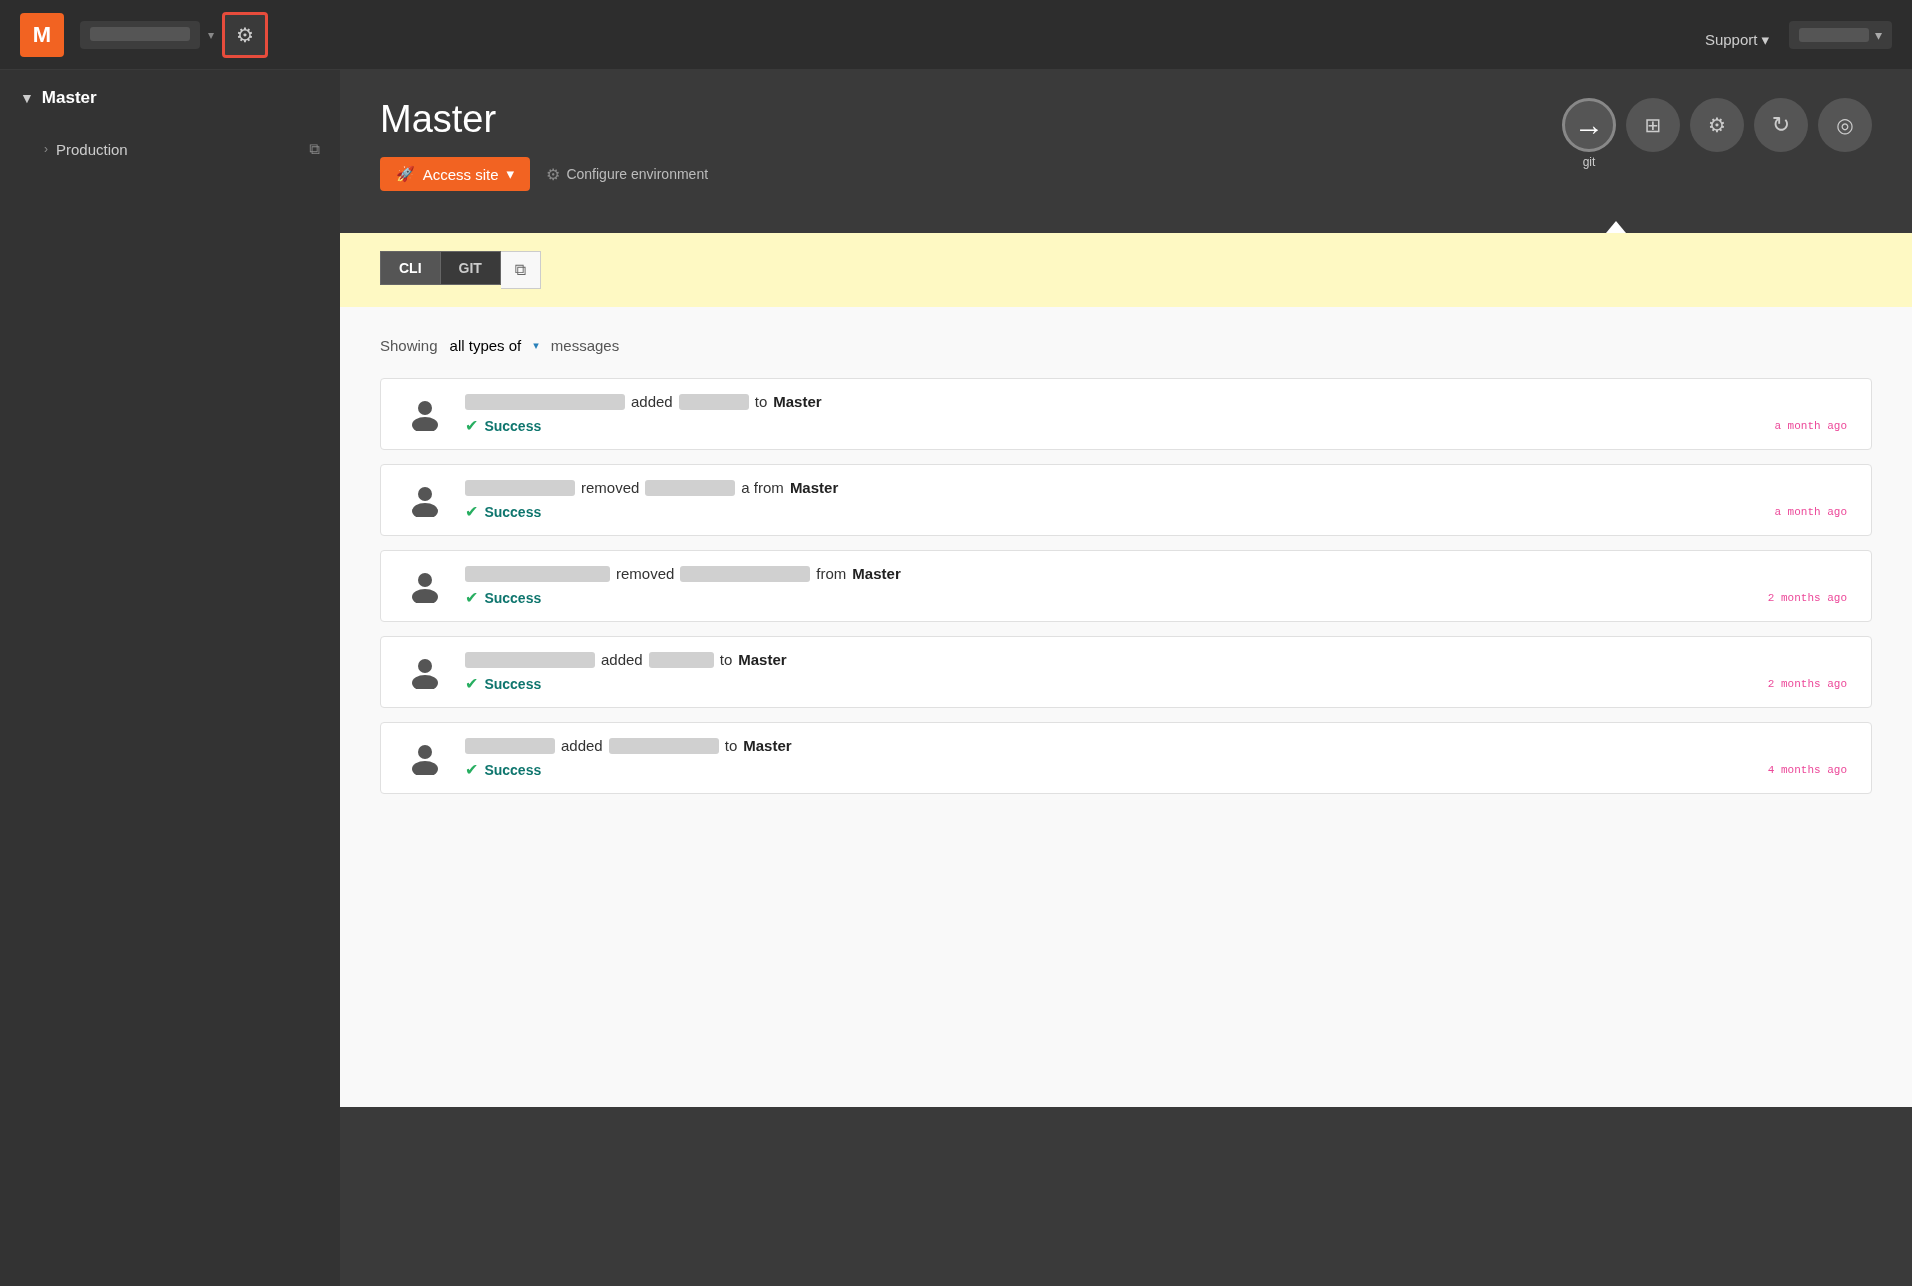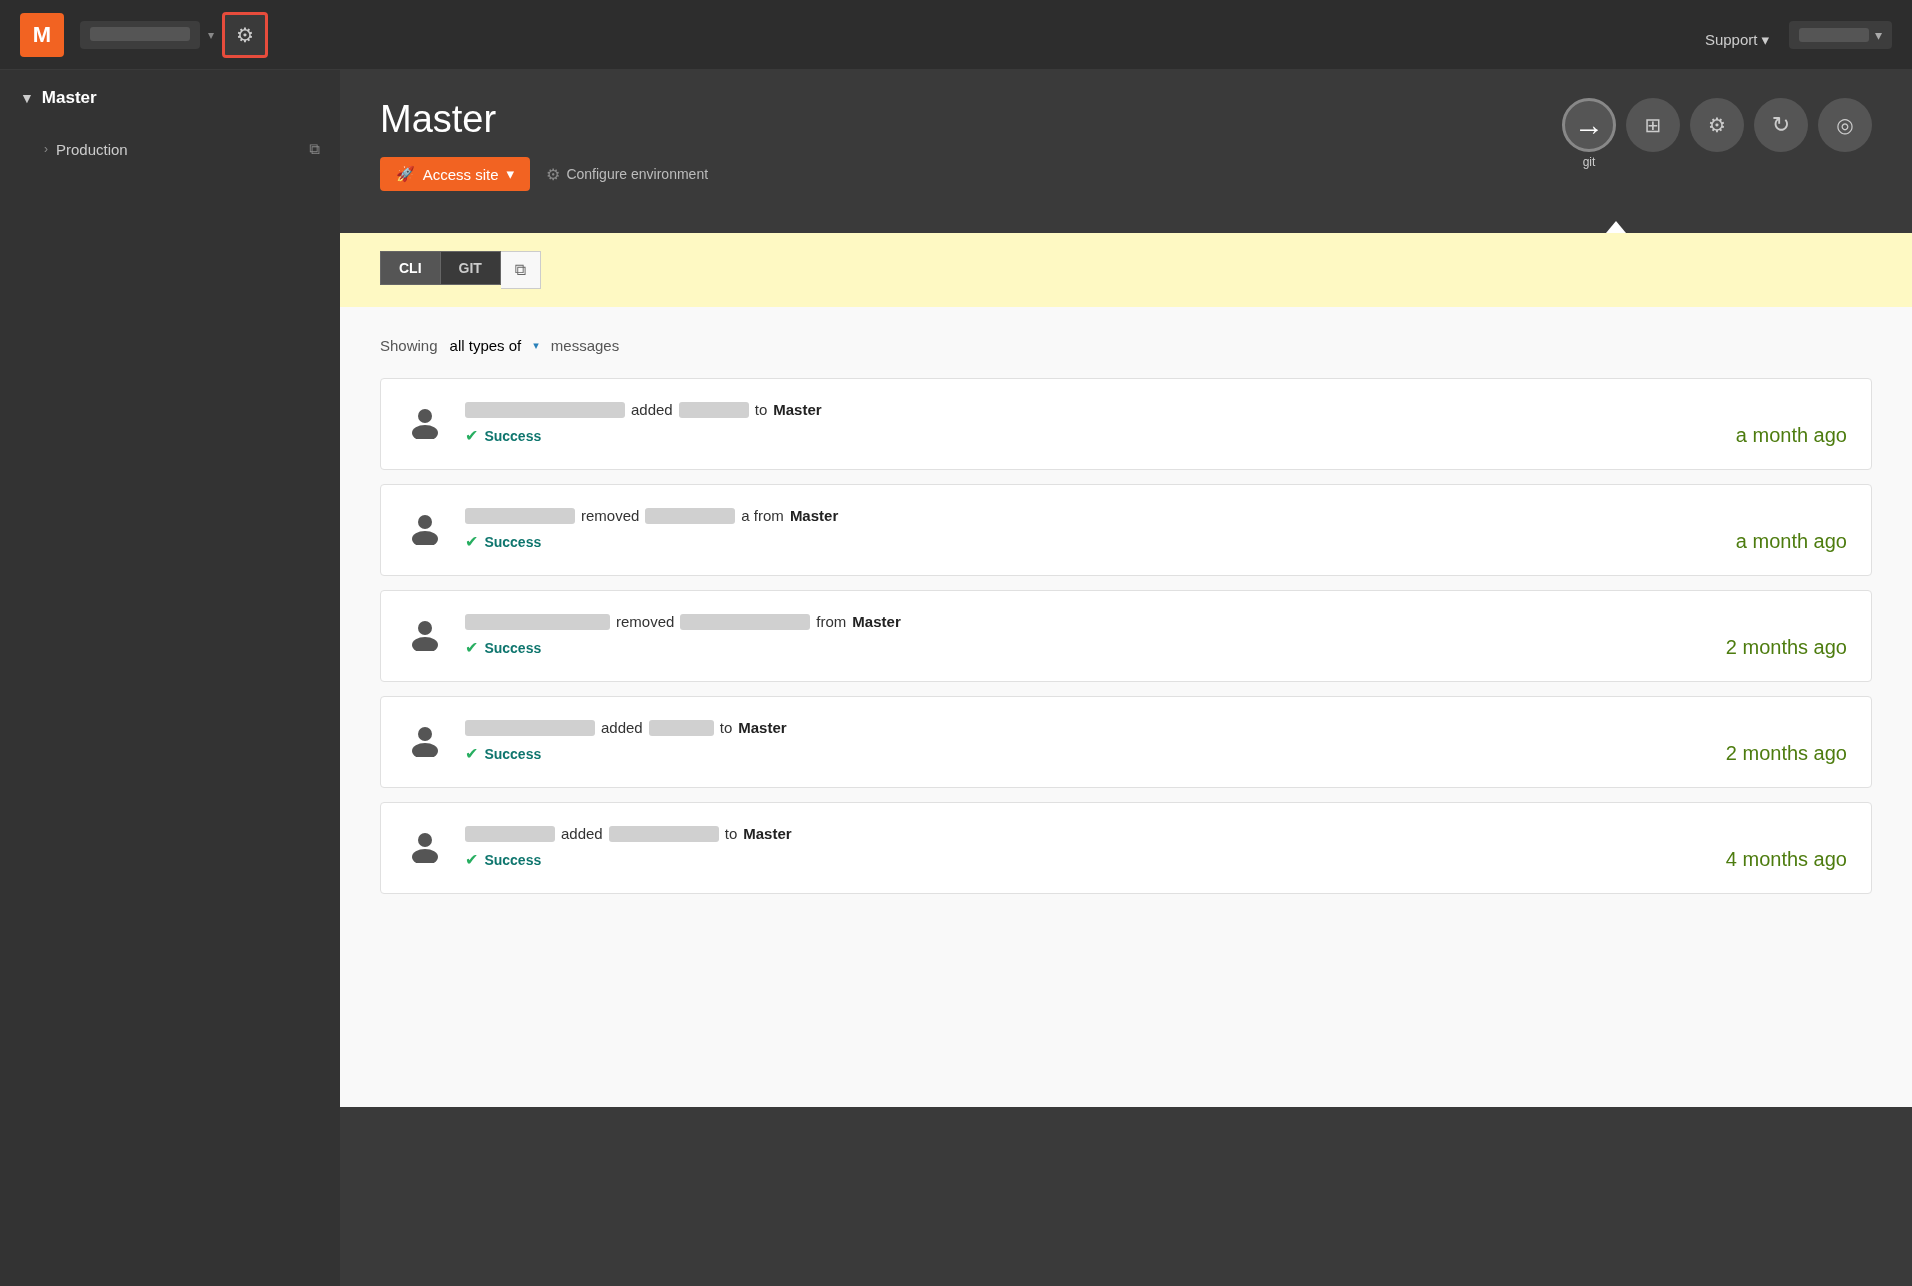--- a/index.html
+++ b/index.html
@@ -249,21 +249,21 @@
       color: #000000;
       cursor: pointer;
     }
     .showing-dropdown { color: #2980b9; font-size: 11px; }
 
     
     .activity-row {
       background: #fff;
       border: 1px solid #e0e0e0;
       border-radius: 4px;
-      padding: 22px 24px;
+      padding: 14px 24px;
       margin-bottom: 14px;
       display: flex;
       align-items: flex-start;
       gap: 20px;
     }
     .avatar-icon {
       width: 40px; height: 40px;
       flex-shrink: 0;
       display: flex; align-items: center; justify-content: center;
       color: #555;
@@ -287,23 +287,24 @@
     }
     .activity-bold { font-weight: bold; color: #222; }
     .activity-status {
       display: flex; align-items: center; gap: 6px;
       font-size: 14px;
     }
     .success-icon { color: #27ae60; font-size: 16px; }
     .success-text { color: #0f766e; font-weight: 700; }
     .activity-time {
       margin-left: auto;
-      color: #4d7c0f;
-      font-size: 20px;
+      color: #ec4899;
+      font-size: 11px;
       white-space: nowrap;
+      font-family: Liberation Mono, monospace;
     }
   </style>
 </head>
 <body>
 
 <div class="top-nav">
   <div class="logo">
     <span class="logo-m">M</span>
   </div>
   <div class="nav-project">

